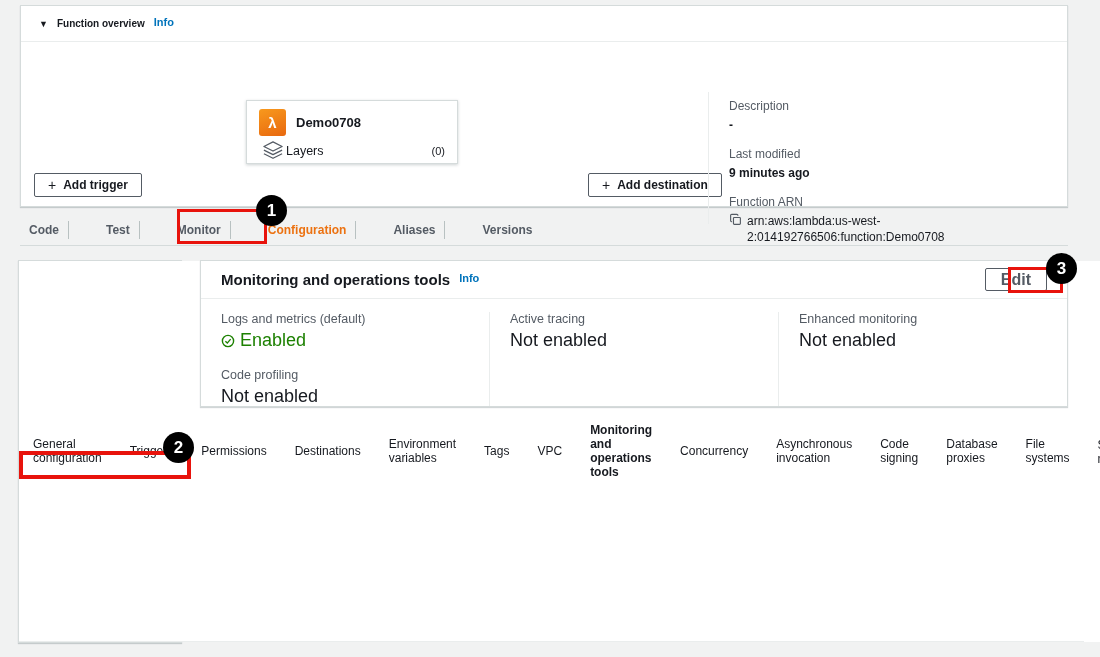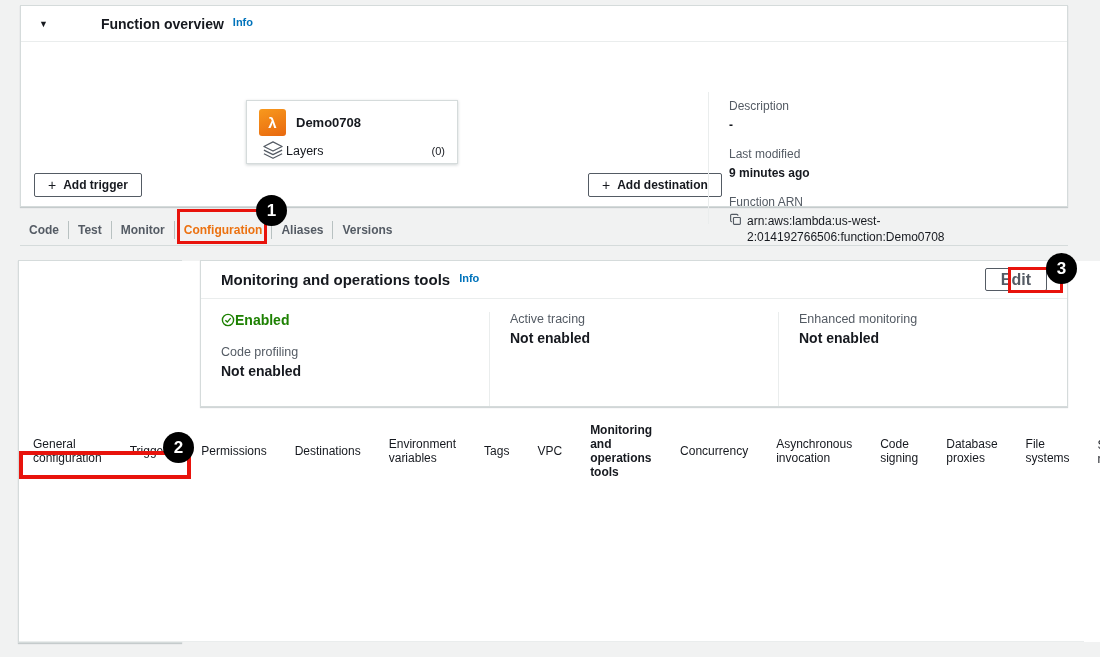--- a/index.html
+++ b/index.html
@@ -5,21 +5,21 @@
   * { margin:0; padding:0; box-sizing:border-box; }
   html,body { width:1100px; height:657px; }
   body { font-family:"Liberation Sans", sans-serif; color:#16191f; }
   .page { position:relative; width:1100px; height:657px; background:#f1f2f2; overflow:hidden; }
   .card { position:absolute; background:#fff; border:1px solid #d5dbdb; box-shadow:0 1px 1px rgba(0,28,36,.18); }
 
   
   #overview { left:20px; top:5px; width:1048px; height:202px; }
   .ov-header { height:36px; display:flex; align-items:center; padding:0 18px; border-bottom:1px solid #eaeded; }
   .caret { font-size:9px; margin-right:9px; color:#16191f; cursor:pointer; }
-  .ov-title { font-size:14px; font-weight:bold;margin-left:44px; }
+  .ov-title { font-size:10px; font-weight:bold; }
   .info-link { color:#0073bb; font-size:11px; font-weight:bold; margin-left:9px; position:relative; top:-2px; cursor:pointer; }
   .ov-body { position:relative; height:164px; }
 
   .fn-card { position:absolute; left:225px; top:58px; width:212px; height:64px; background:#fff;
              border:1px solid #d5dbdb; box-shadow:0 1px 3px rgba(0,28,36,.2); padding:8px 12px; cursor:pointer; }
   .fn-row { display:flex; align-items:center; gap:10px; }
   .lambda-icon { width:27px; height:27px; border-radius:3px; background:linear-gradient(160deg,#f8991d,#e8680f);
                  color:#fff; display:flex; align-items:center; justify-content:center; font-size:15px; font-weight:bold; }
   .fn-name { font-size:13px; font-weight:bold; }
   .layers-row { display:flex; align-items:center; margin-top:5px; cursor:pointer; }
@@ -35,21 +35,21 @@
 
   .ov-vdiv { position:absolute; left:687px; top:50px; height:132px; border-left:1px solid #eaeded; }
   .details { position:absolute; left:708px; top:56px; width:330px; font-size:12px; line-height:16px; }
   .detail { margin-bottom:13px; }
   .detail-label { color:#545b64; margin-bottom:3px; }
   .detail-value { color:#16191f; font-weight:bold; }
   .detail.arn .detail-value { font-weight:normal; display:flex; align-items:flex-start; gap:5px; }
   .copy-icon { flex:0 0 auto; cursor:pointer; display:inline-flex; }
 
   
-  .tabbar { position:absolute; left:20px; top:208px; height:44px; display:flex; align-items:center; }
+  .tabbar { position:absolute; left:20px; top:208px; height:44px; display:flex; align-items:center;gap:28px; }
   .tab { padding:0 9px; margin:0; height:18px; display:flex; align-items:center; font-size:12px; font-weight:bold;
          color:#545b64; cursor:pointer; border-right:1px solid #b8c1c1; }
   .tab:last-child { border-right:none; }
   .tab.active { color:#ec7211; }
   .tabs-underline { position:absolute; left:20px; top:245px; width:1048px; border-top:1px solid #d5dbdb; }
 
   
   #sidebar { left:18px; top:260px; width:164px; height:383px; display:flex; flex-direction:row; }
   .side-item { flex:1; display:flex; align-items:center; padding:0 14px; font-size:12px; color:#16191f;
                border-bottom:1px solid #eaeded; cursor:pointer; background:#fff; }
@@ -60,21 +60,21 @@
   #panel { left:200px; top:260px; width:868px; height:147px; }
   .panel-header { height:38px; display:flex; align-items:center; padding:0 20px; border-bottom:1px solid #eaeded; }
   .panel-title { font-size:15px; font-weight:bold; }
   .edit-btn { margin-left:auto; border:1px solid #545b64; background:#fff; color:#545b64; font-size:16px;
               font-weight:bold; padding:2px 15px; height:23px; border-radius:2px; cursor:pointer; }
   .panel-body { display:flex; padding:13px 0 0 0; height:107px; }
   .pcol { flex:1; padding:0 20px; }
   .pcol + .pcol { border-left:1px solid #eaeded; }
   .fld + .fld { margin-top:17px; }
   .fld-label { color:#545b64; font-size:12.5px; margin-bottom:4px; }
-  .fld-value { font-size:14px; font-weight:bold; color:#16191f; display:flex; align-items:center; }
+  .fld-value { font-size:18px; font-weight:normal; color:#16191f; display:flex; align-items:center; gap:5px; }
   .fld-value.enabled { color:#1d8102; }
 
   
   .anno-box { position:absolute; border:3px solid #e8130c; z-index:40; pointer-events:none; }
   #box1 { left:177px; top:209px; width:90px; height:35px; }
   #box2 { left:19px; top:451px; width:172px; height:28px; border-width:4px; }
   #box3 { left:1008px; top:267px; width:55px; height:26px; }
   .badge { position:absolute; width:31px; height:31px; border-radius:50%; background:#000; color:#fff;
            display:flex; align-items:center; justify-content:center; font-size:17px; font-weight:bold; z-index:50; }
   #badge1 { left:256px; top:195px; }
@@ -178,20 +178,21 @@
 
   <div class="card" id="panel">
     <div class="panel-header">
       <span class="panel-title">Monitoring and operations tools</span>
       <span class="info-link">Info</span>
       <button class="edit-btn">Edit</button>
     </div>
     <div class="panel-body" id="panelBody">
         <div class="pcol">
           <div class="fld">
+            <div class="fld-label">Logs and metrics (default)</div>
             <div class="fld-value enabled">
               <span style="display: inline-flex;">
                 <svg width="14" height="14" viewBox="0 0 16 16" fill="none" stroke="#1d8102" stroke-width="1.6">
                   <circle cx="8" cy="8" r="6.4"></circle>
                   <path d="M5 8.3 L7.2 10.4 L11 5.9"></path>
                 </svg>
               </span>
               <span>Enabled</span>
             </div>
           </div>

